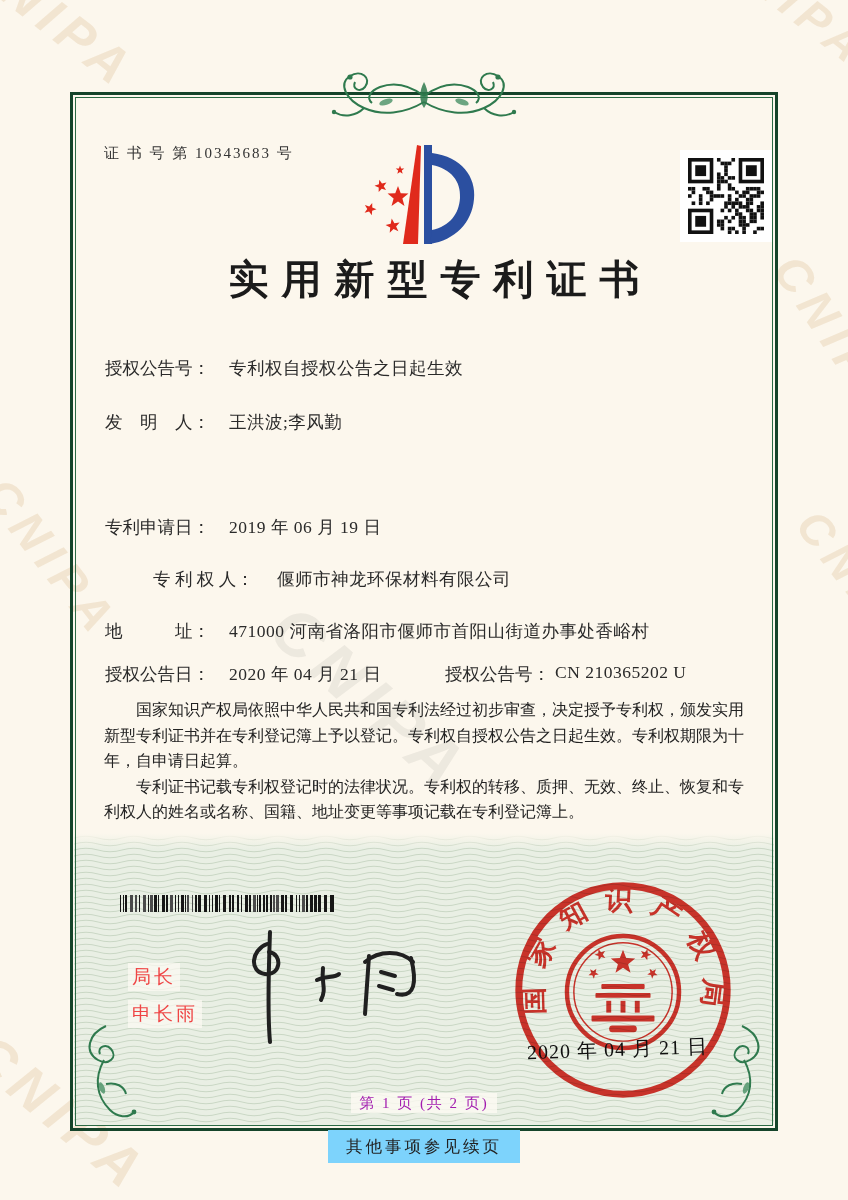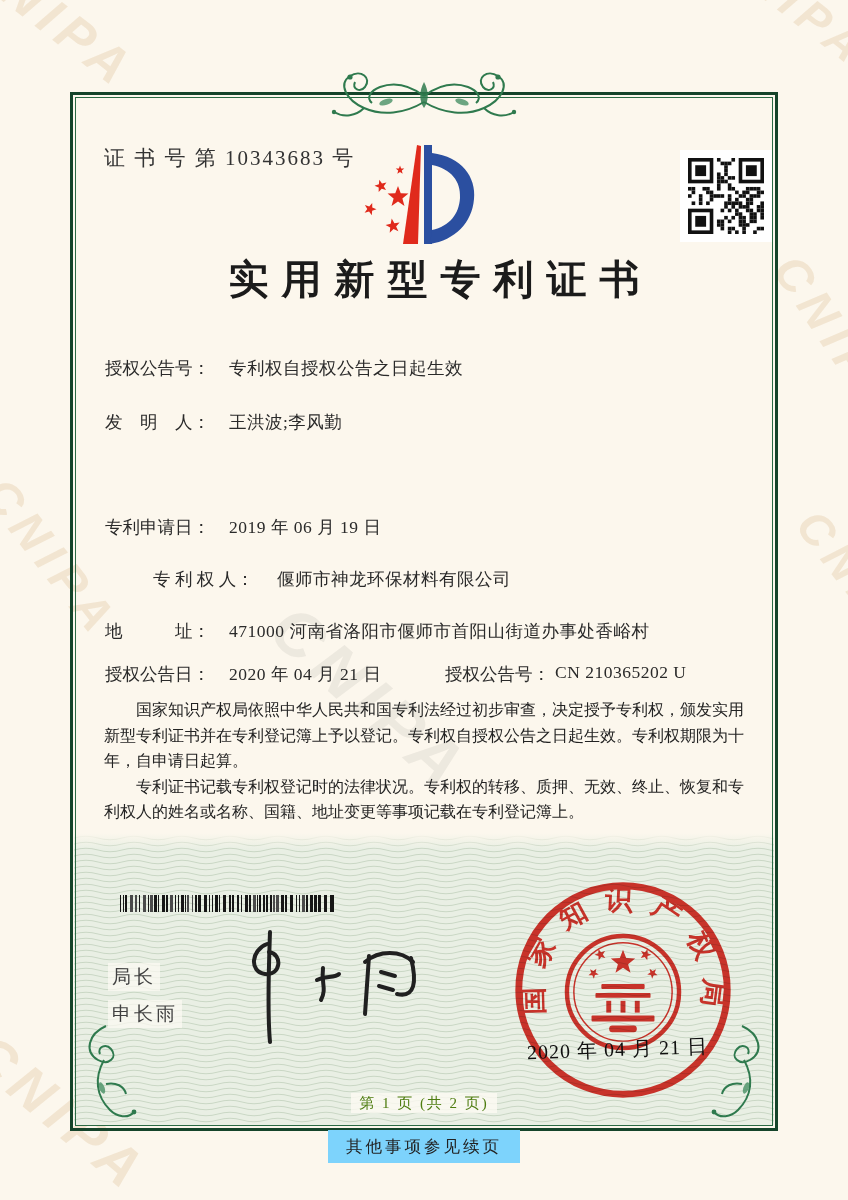--- a/index.html
+++ b/index.html
@@ -8,45 +8,45 @@
   .abs{position:absolute;}
   
   .wm{position:absolute;font-family:"Liberation Sans","DejaVu Sans",sans-serif;
       font-weight:bold;font-style:italic;color:rgba(226,199,162,.38);
       letter-spacing:8px;pointer-events:none;white-space:nowrap;}
   
   .frame-outer{position:absolute;left:70px;top:92px;width:702px;height:1033px;
       border:3px solid #15442a;}
   .frame-inner{position:absolute;left:2px;top:2px;right:2px;bottom:2px;border:1px solid #2a6a44;}
   
-  .certno{position:absolute;left:104px;top:144px;font-size:21px;letter-spacing:2px;color:#333;}
+  .certno{position:absolute;left:104px;top:144px;font-size:15px;letter-spacing:2px;color:#333;}
   .title{position:absolute;left:70px;top:252px;width:741px;text-align:center;
       font-size:40px;font-weight:bold;letter-spacing:13px;color:#1b1b1b;}
   
   .field-row{position:absolute;left:105px;width:650px;display:flex;font-size:17.5px;color:#2a2a2a;}
   .f-label{width:124px;flex-shrink:0;}
   .f-value{letter-spacing:.5px;}
   .f-value.fixed{width:216px;flex-shrink:0;}
   
   .bodytext{position:absolute;left:104px;top:697px;width:646px;font-size:16px;
       line-height:1.6;color:#232323;}
   .bodytext p{margin:0;text-indent:2em;}
   
   .band-fade{position:absolute;left:74px;top:833px;width:700px;height:16px;
       background:linear-gradient(#fcf7ed,rgba(252,247,237,0));}
   
   .qr-patch{position:absolute;left:680px;top:150px;width:92px;height:92px;background:#fff;}
   
-  .signer{position:absolute;left:108px;font-size:19px;letter-spacing:3px;color:#404040;
+  .signer{position:absolute;left:128px;font-size:19px;letter-spacing:3px;color:#ef4444;
       background:rgba(252,250,242,.72);padding:1px 4px;}
   
   .seal-date{position:absolute;left:527px;top:1036px;font-size:20px;color:#101010;
       letter-spacing:1px;transform:rotate(-2deg);font-weight:500;}
   
-  .page-footer{position:absolute;left:70px;top:1094px;width:708px;text-align:center;font-size:15px;color:#4d7c0f;}
+  .page-footer{position:absolute;left:70px;top:1094px;width:708px;text-align:center;font-size:15px;color:#a21caf;}
   .page-footer span{background:rgba(252,250,242,.8);padding:2px 8px;letter-spacing:2px;}
   .cont-note{position:absolute;left:70px;top:1136px;width:708px;text-align:center;}
   .cont-note span{background:#7dd3fc;padding:7px 18px;font-size:16.5px;letter-spacing:3px;color:#222;}
   svg{display:block;}
 </style>
 </head>
 <body>
 
 <div id="page">
 

